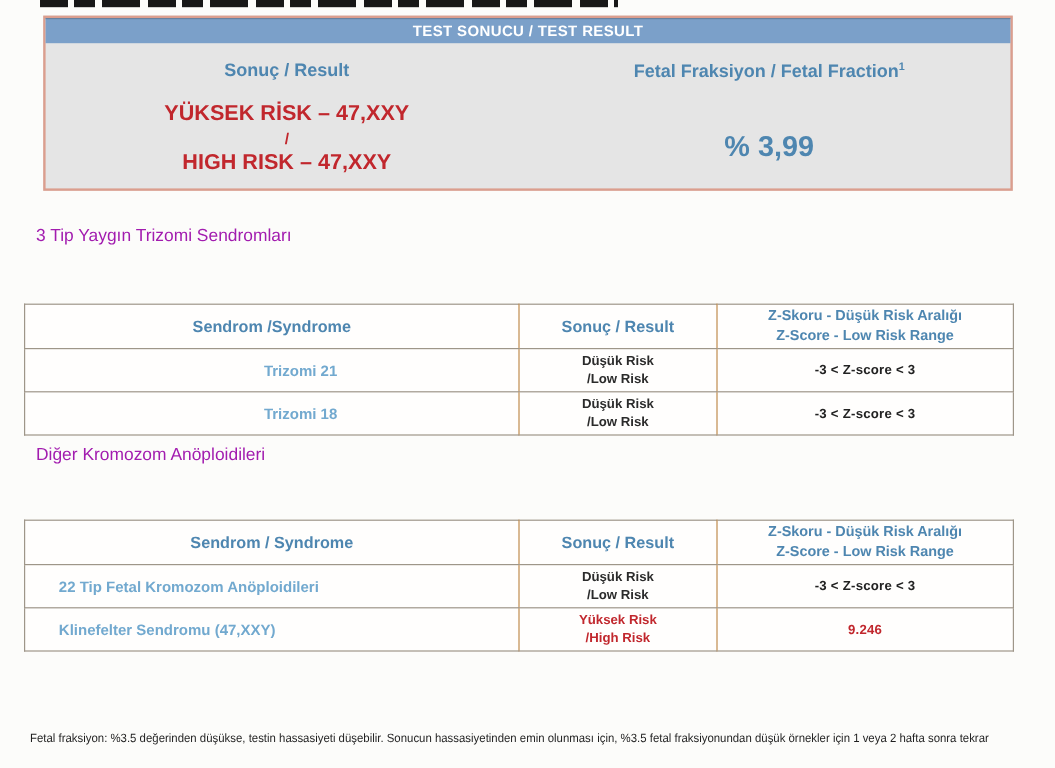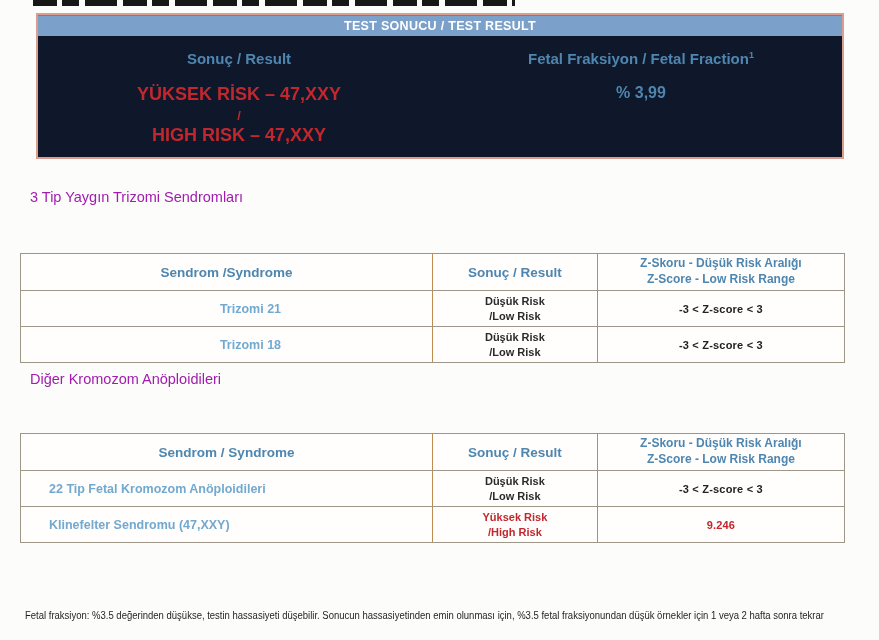--- a/index.html
+++ b/index.html
@@ -16,36 +16,36 @@
     position:absolute; left:33px; top:0; width:482px; height:6px;
     background-image: repeating-linear-gradient(90deg,
       #171717 0px, #171717 24px, transparent 24px, transparent 29px,
       #171717 29px, #171717 46px, transparent 46px, transparent 52px,
       #171717 52px, #171717 84px, transparent 84px, transparent 90px);
   }
 
   
   .result-box {
     position:absolute; left:36px; top:13px; width:808px; height:146px;
-    background:#0f172a; border:2px solid #db9e8e;
+    background:#e5e5e5; border:2px solid #db9e8e;
   }
   .result-box-header {
     height:21px; background:#7ba0c9; border-top:1px solid #68819f;
     color:#ffffff; font-weight:bold; font-size:12.5px; letter-spacing:.3px;
     text-align:center; line-height:20px;
   }
   .result-box-body { display:flex; }
   .result-col { width:50%; text-align:center; }
   .col-title { margin-top:14px; font-size:15px; font-weight:bold; color:#4e86b0; }
   .col-title sup { font-size:9px; }
   .risk-line { color:#c1272d; font-weight:bold; font-size:18px; }
   .risk-line.first { margin-top:17px; }
   .risk-sep { color:#c1272d; font-weight:bold; font-size:13px; margin-top:3px; }
   .risk-line.last { margin-top:2px; }
-  .fraction-value { margin-top:17px; font-size:16px; font-weight:bold; color:#4e86b0; }
+  .fraction-value { margin-top:41px; font-size:24px; font-weight:bold; color:#4e86b0; }
 
   
   .section-heading {
     position:absolute; left:30px; font-size:14.5px; font-weight:normal; color:#a21caf;
     font-family:"Liberation Sans", sans-serif;
   }
   .h1pos { top:189px; }
   .h2pos { top:371px; }
 
   

